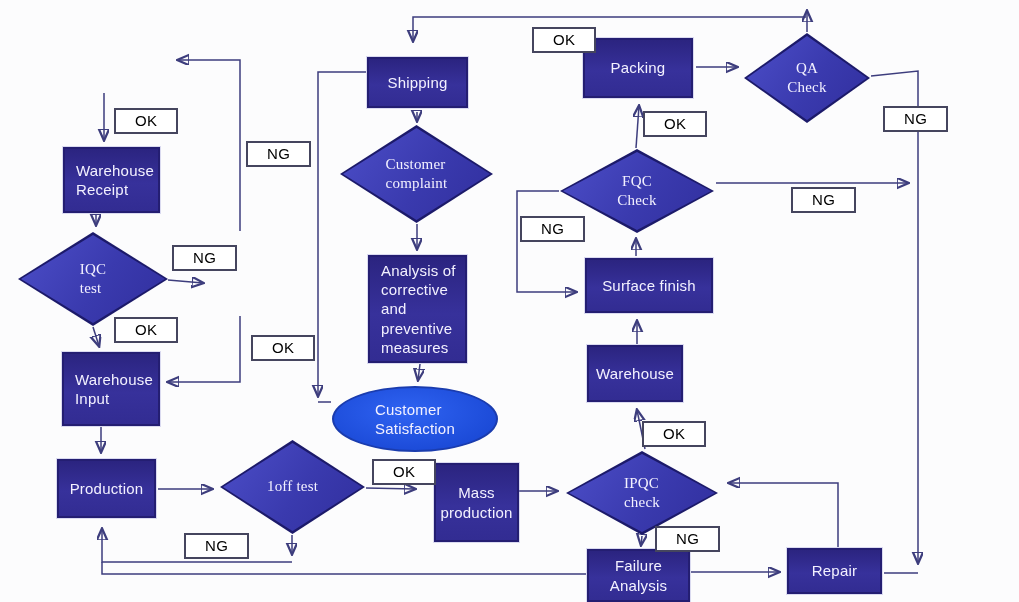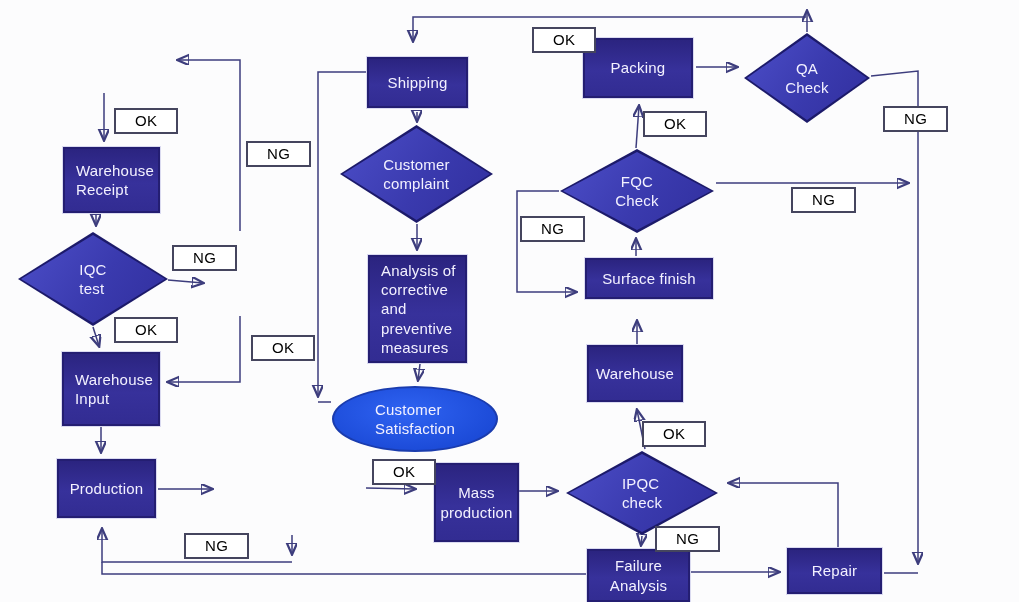--- a/index.html
+++ b/index.html
@@ -22,21 +22,21 @@
     box-shadow:0 0 0 1px rgba(130,130,210,.28);
     box-sizing:border-box;
   }
   .rect.ta-l{justify-content:flex-start;}
   .rect.ta-l .nlabel{text-align:left;padding-left:11px;}
 
   .dia{position:absolute;z-index:2;}
   .dia-b,.dia-f{position:absolute;clip-path:polygon(50% 0,100% 50%,50% 100%,0 50%);}
   .dia-b{inset:0;background:#1c1a6a;}
   .dia-f{inset:3px;background:linear-gradient(125deg,#4c4ec8 0%,#3a3aae 55%,#312f9e 100%);}
-  .dia .nlabel{position:absolute;inset:0;display:flex;align-items:center;justify-content:center;z-index:3;}
+  .dia .nlabel{position:absolute;inset:0;display:flex;align-items:center;justify-content:center;z-index:3;font-family:Liberation Serif, serif;}
   .dia .nlabel.lines-left{text-align:left;}
 
   .ell{
     border-radius:50%;
     background:radial-gradient(ellipse at 45% 38%,#2f63f2 0%,#1c4bd8 72%,#1843c8 100%);
     border:2px solid #1a3cae;box-sizing:border-box;
   }
   .ell .nlabel{text-align:left;}
 
   .tag{
@@ -107,21 +107,21 @@
   <div class="node rect" style="left:587px;top:549px;width:103px;height:53px">
     <span class="nlabel">Failure
 Analysis</span>
   </div>
   <div class="node rect" style="left:787px;top:548px;width:95px;height:46px">
     <span class="nlabel">Repair</span>
   </div>
   <div class="node rect" style="left:587px;top:345px;width:96px;height:57px">
     <span class="nlabel">Warehouse</span>
   </div>
-  <div class="node rect" style="left:585px;top:258px;width:128px;height:41px">
+  <div class="node rect" style="left:585px;top:258px;width:128px;height:55px">
     <span class="nlabel">Surface finish</span>
   </div>
   <div class="node rect" style="left:583px;top:38px;width:110px;height:60px">
     <span class="nlabel">Packing</span>
   </div>
   <div class="node rect" style="left:367px;top:57px;width:101px;height:51px">
     <span class="nlabel">Shipping</span>
   </div>
   <div class="node rect ta-l" style="left:368px;top:255px;width:99px;height:108px">
     <span class="nlabel">Analysis of
@@ -129,20 +129,25 @@
 and
 preventive
 measures</span>
   </div>
 
   <div class="dia" style="left:18px;top:232px;width:150px;height:94px">
     <div class="dia-b"></div>
     <div class="dia-f"></div>
     <span class="nlabel lines-left">IQC
 test</span>
+  </div>
+  <div class="dia" style="left:220px;top:440px;width:145px;height:94px">
+    <div class="dia-b"></div>
+    <div class="dia-f"></div>
+    <span class="nlabel">1off test</span>
   </div>
   <div class="dia" style="left:566px;top:451px;width:152px;height:84px">
     <div class="dia-b"></div>
     <div class="dia-f"></div>
     <span class="nlabel lines-left">IPQC
 check</span>
   </div>
   <div class="dia" style="left:560px;top:149px;width:154px;height:84px">
     <div class="dia-b"></div>
     <div class="dia-f"></div>

